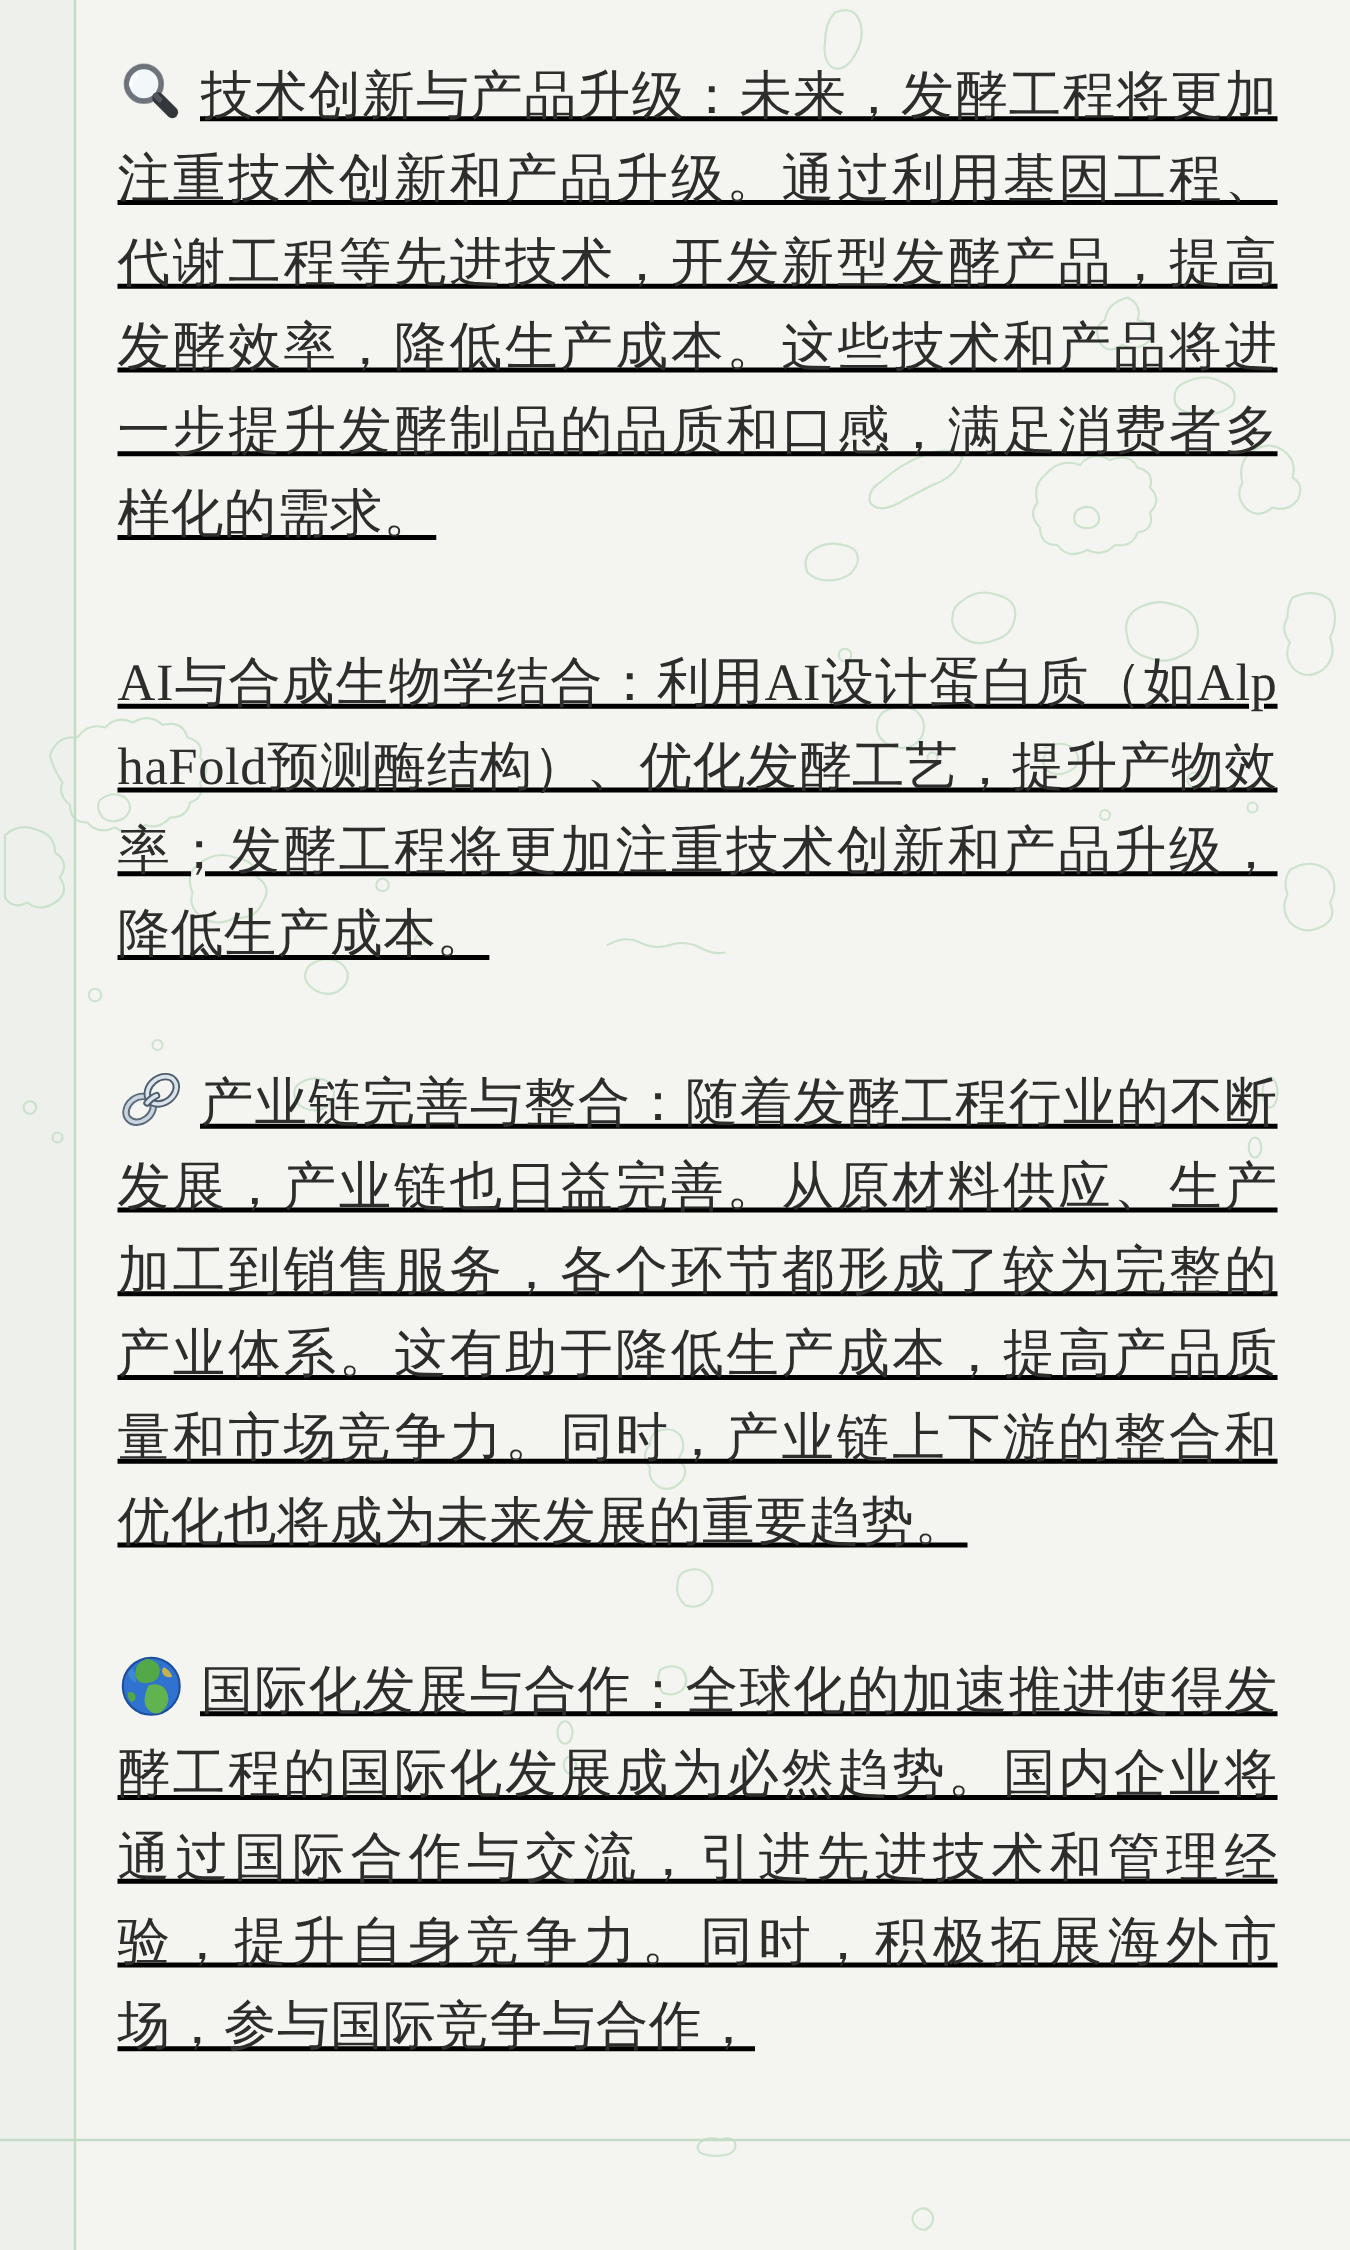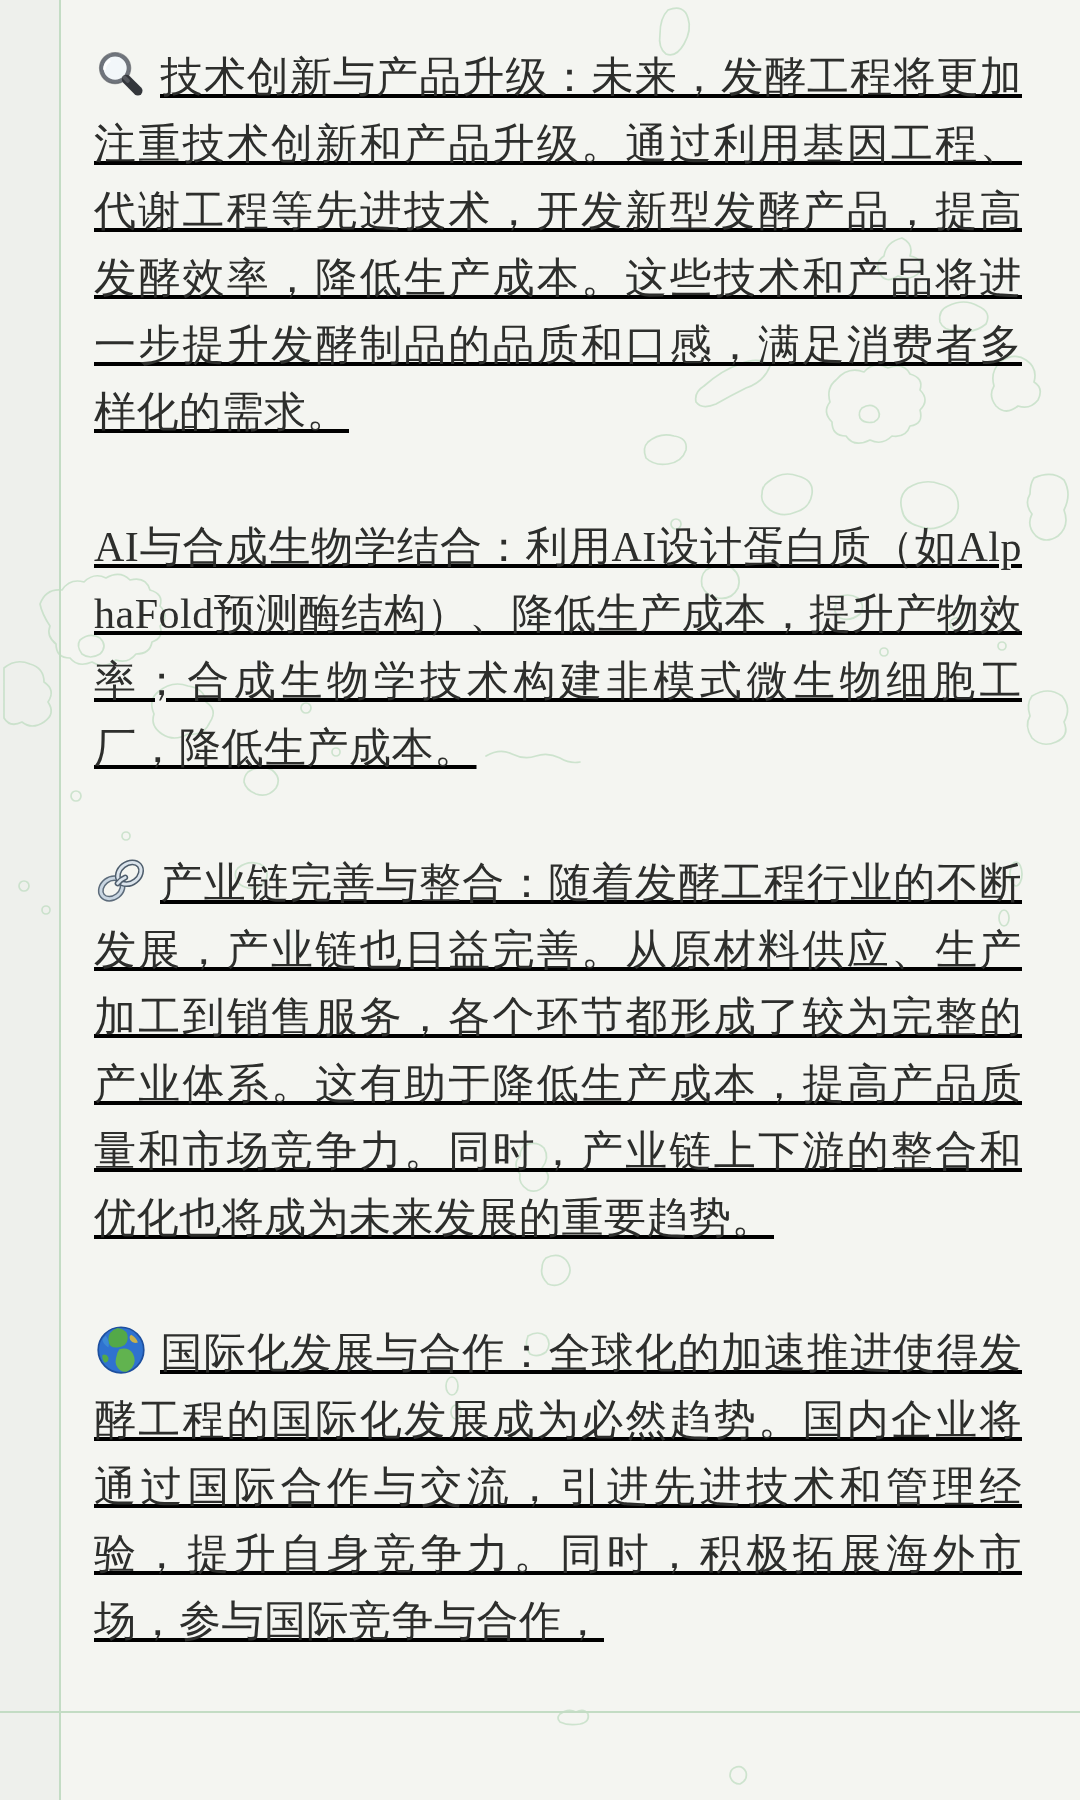--- a/index.html
+++ b/index.html
@@ -104,21 +104,21 @@
   <div class="h-line"></div>
 
   <main class="content" id="article-body">
       <p class="para"><span class="emoji"><svg viewBox="0 0 64 64">
             <circle cx="25" cy="25" r="16" fill="#f2f7fa" stroke="#6f747c" stroke-width="4.5"></circle>
             <circle cx="25" cy="25" r="18.5" fill="none" stroke="#3f434a" stroke-width="1.4" opacity=".55"></circle>
             <path d="M18 17 q-5 3 -5.5 9" stroke="#ffffff" stroke-width="3.4" fill="none" stroke-linecap="round" opacity=".95"></path>
             <line x1="38.5" y1="38.5" x2="52" y2="52" stroke="#33363b" stroke-width="11" stroke-linecap="round"></line>
             <line x1="36" y1="36" x2="40" y2="40" stroke="#55585e" stroke-width="5" stroke-linecap="round"></line>
           </svg></span><span>技术创新与产品升级：未来，发酵工程将更加注重技术创新和产品升级。通过利用基因工程、代谢工程等先进技术，开发新型发酵产品，提高发酵效率，降低生产成本。这些技术和产品将进一步提升发酵制品的品质和口感，满足消费者多样化的需求。</span></p>
-      <p class="para"><span>AI与合成生物学结合：利用AI设计蛋白质（如AlphaFold预测酶结构）、降低生产成本，提升产物效率；合成生物学技术构建非模式微生物细胞工厂，降低生产成本。</span></p>
+      <p class="para"><span>AI与合成生物学结合：利用AI设计蛋白质（如AlphaFold预测酶结构）、优化发酵工艺，提升产物效率；发酵工程将更加注重技术创新和产品升级，降低生产成本。</span></p>
       <p class="para"><span class="emoji"><svg viewBox="0 0 64 64">
             <g fill="none">
               <ellipse cx="21" cy="42" rx="14" ry="11" transform="rotate(-38 21 42)" stroke="#5c6b7a" stroke-width="7"></ellipse>
               <ellipse cx="21" cy="42" rx="14" ry="11" transform="rotate(-38 21 42)" stroke="#c9d6e2" stroke-width="3.4"></ellipse>
               <ellipse cx="42" cy="24" rx="15" ry="11.5" transform="rotate(-38 42 24)" stroke="#4e5d6c" stroke-width="7"></ellipse>
               <ellipse cx="42" cy="24" rx="15" ry="11.5" transform="rotate(-38 42 24)" stroke="#dbe4ec" stroke-width="3.4"></ellipse>
               <path d="M28 36 q4 -5 9 -7" stroke="#4e5d6c" stroke-width="7" stroke-linecap="round"></path>
               <path d="M28 36 q4 -5 9 -7" stroke="#dbe4ec" stroke-width="3.4" stroke-linecap="round"></path>
             </g>
           </svg></span><span>产业链完善与整合：随着发酵工程行业的不断发展，产业链也日益完善。从原材料供应、生产加工到销售服务，各个环节都形成了较为完整的产业体系。这有助于降低生产成本，提高产品质量和市场竞争力。同时，产业链上下游的整合和优化也将成为未来发展的重要趋势。</span></p>

